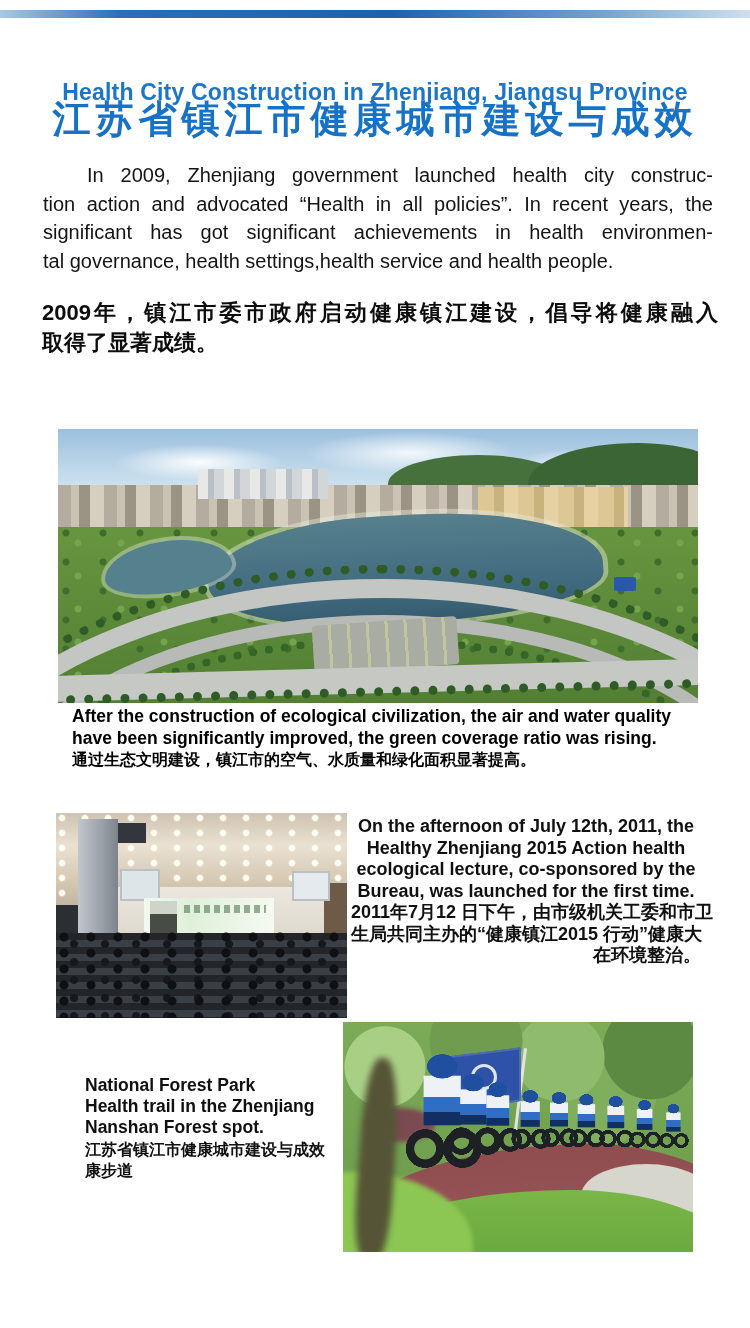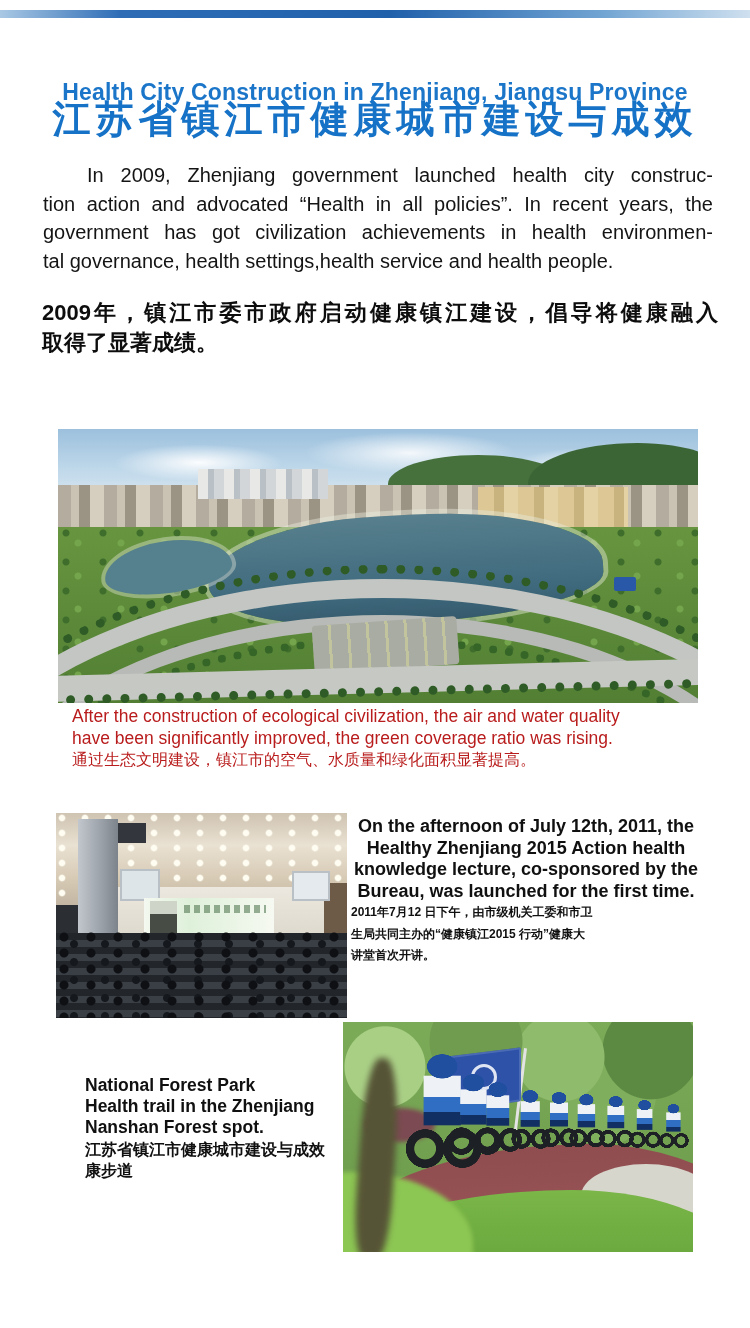--- a/index.html
+++ b/index.html
@@ -105,44 +105,44 @@
   .c-emblem{left:128px;top:42px;width:26px;height:26px;border:3px solid rgba(255,255,255,.85);border-radius:50%;box-sizing:border-box;}
   .c-pole{left:176px;top:26px;width:3px;height:82px;background:#e3e3e3;transform:rotate(7deg);}
   .rider{width:26px;height:38px;background-repeat:no-repeat;transform-origin:top left;background-image:
     radial-gradient(closest-side,#1f4f9e 96%,rgba(0,0,0,0)),
     linear-gradient(180deg,#eef2f6 0 42%,#2f6ec2 42% 74%,#122f63 74% 100%),
     radial-gradient(closest-side,rgba(0,0,0,0) 52%,#1d2024 56% 95%,rgba(0,0,0,0) 97%),
     radial-gradient(closest-side,rgba(0,0,0,0) 52%,#1d2024 56% 95%,rgba(0,0,0,0) 97%);
     background-size:10px 8px,12px 16px,13px 13px,13px 13px;
     background-position:7px 0,6px 7px,0 24px,12px 24px;}
 
-  .eco-caption{position:absolute;left:72px;top:706px;width:640px;font-weight:normal;color:#b91c1c;line-height:21.5px;}
+  .eco-caption{position:absolute;left:72px;top:706px;width:640px;font-weight:bold;color:#000000;line-height:21.5px;}
   .eco-caption .en{font-size:17.5px;}
   .eco-caption .zh{font-size:16px;}
   .lecture-caption{position:absolute;left:351px;top:816px;width:350px;font-weight:bold;color:#101010;line-height:21.5px;}
   .lecture-caption .en{font-size:18px;white-space:nowrap;text-align:center;}
-  .lecture-caption .zh{font-size:12px;white-space:nowrap;}
+  .lecture-caption .zh{font-size:18px;white-space:nowrap;text-align:right;}
   .trail-caption{position:absolute;left:85px;top:1075px;width:265px;font-weight:bold;color:#101010;line-height:21.2px;}
   .trail-caption .en{font-size:17.5px;white-space:nowrap;}
   .trail-caption .zh{font-size:16px;white-space:nowrap;}
 </style>
 </head>
 <body>
 
 <div class="page">
 
   <div class="accent-bar top"></div>
 
   <div class="title-en">Health City Construction in Zhenjiang, Jiangsu Province</div>
   <div class="title-zh">江苏省镇江市健康城市建设与成效</div>
 
   <div class="para-en">
     <div class="jline indent">In 2009, Zhenjiang government launched health city construc-</div>
     <div class="jline">tion action and advocated “Health in all policies”. In recent years, the</div>
-    <div class="jline">government has got civilization achievements in health environmen-</div>
+    <div class="jline">significant has got significant achievements in health environmen-</div>
     <div class="jline last">tal governance, health settings,health service and health people.</div>
   </div>
 
   <div class="para-zh">
     <div class="jline">2009年，镇江市委市政府启动健康镇江建设，倡导将健康融入</div>
     <div class="jline last">取得了显著成绩。</div>
   </div>
 
   <div class="photo ph-aerial" title="aerial view of lake park ring roads and city of Zhenjiang">
     <div class="a-sky"></div>
@@ -184,25 +184,25 @@
     <div class="l-portrait"></div>
     <div class="l-speakerbox"></div>
     <div class="l-pillar"></div>
     <div class="l-audience"></div>
     <div class="l-heads"></div>
   </div>
 
   <div class="lecture-caption">
     <div class="en">On the afternoon of July 12th, 2011, the</div>
     <div class="en">Healthy Zhenjiang 2015 Action health</div>
-    <div class="en">knowledge lecture, co-sponsored by the</div>
+    <div class="en">ecological lecture, co-sponsored by the</div>
     <div class="en">Bureau, was launched for the first time.</div>
     <div class="zh">2011年7月12 日下午，由市级机关工委和市卫</div>
     <div class="zh">生局共同主办的“健康镇江2015 行动”健康大</div>
-    <div class="zh">讲堂首次开讲。</div>
+    <div class="zh">在环境整治。</div>
   </div>
 
   <div class="trail-caption">
     <div class="en">National Forest Park</div>
     <div class="en">Health trail in the Zhenjiang</div>
     <div class="en">Nanshan Forest spot.</div>
     <div class="zh">江苏省镇江市健康城市建设与成效</div>
     <div class="zh">康步道</div>
   </div>
 

